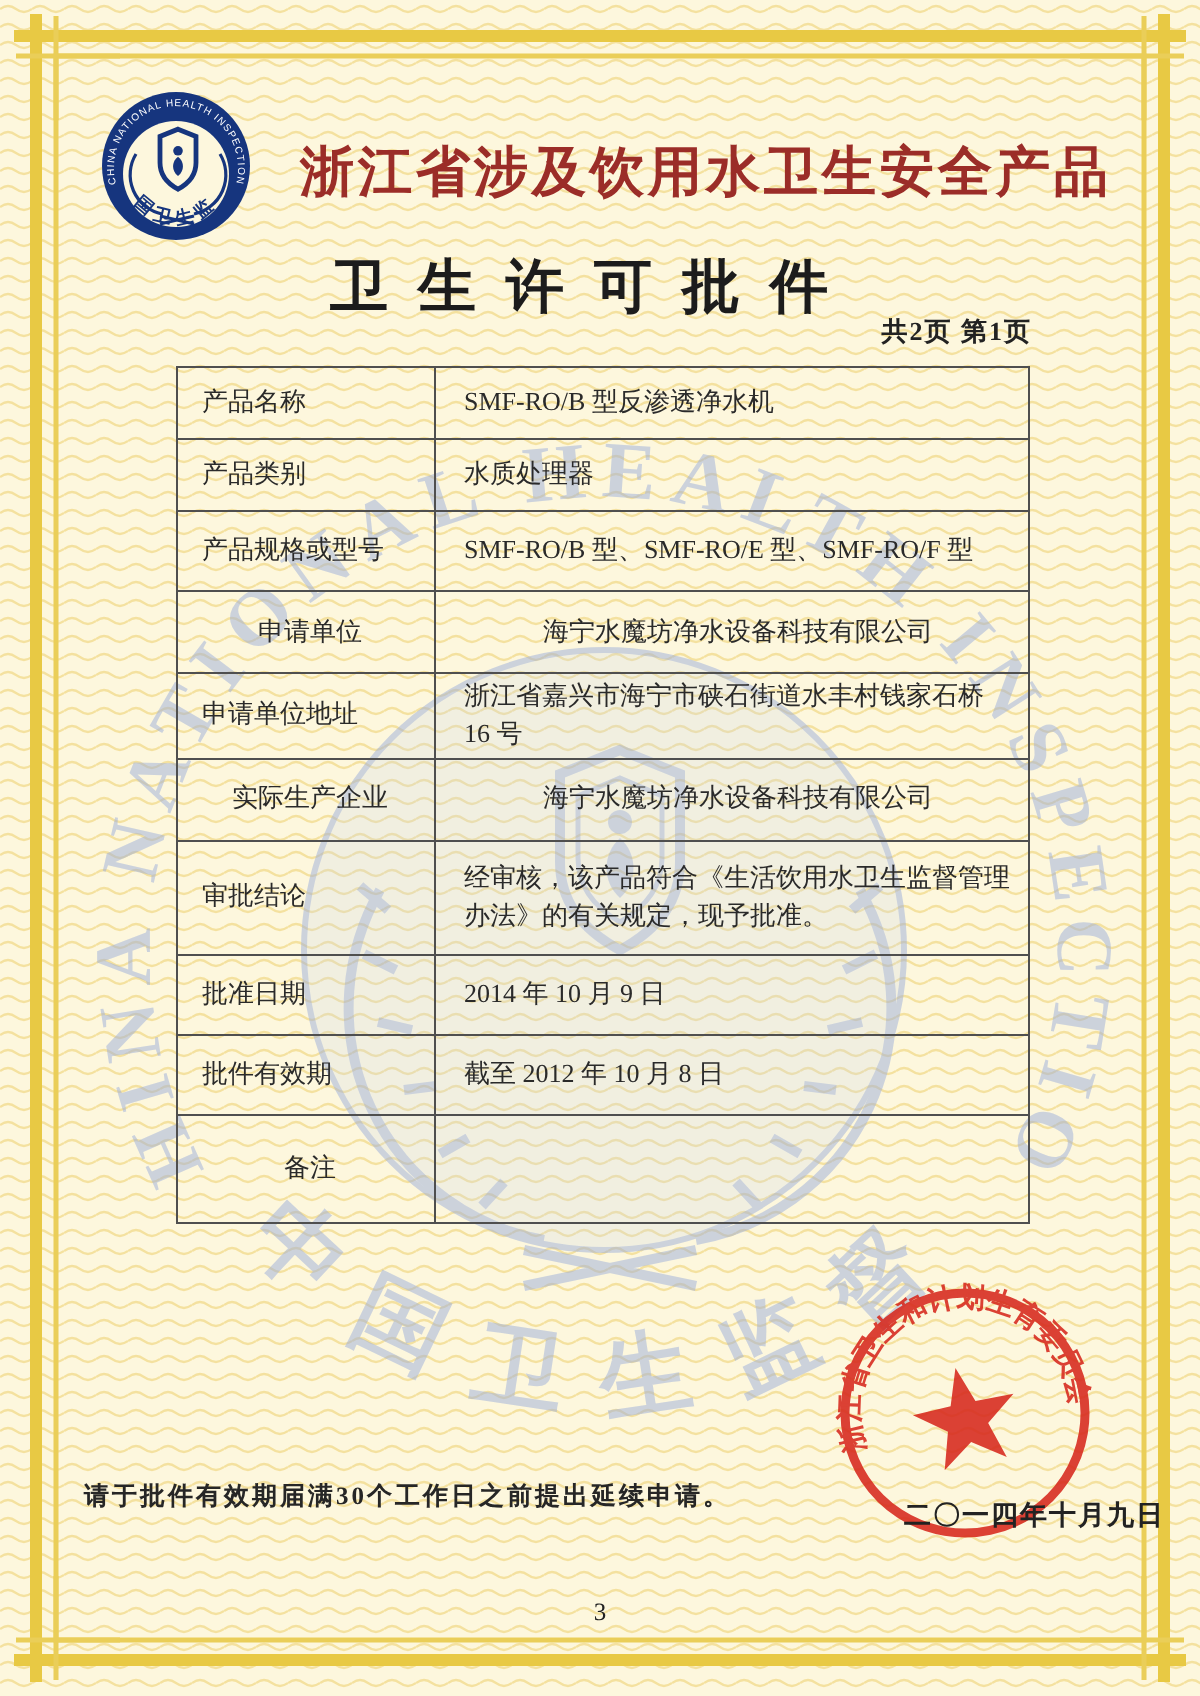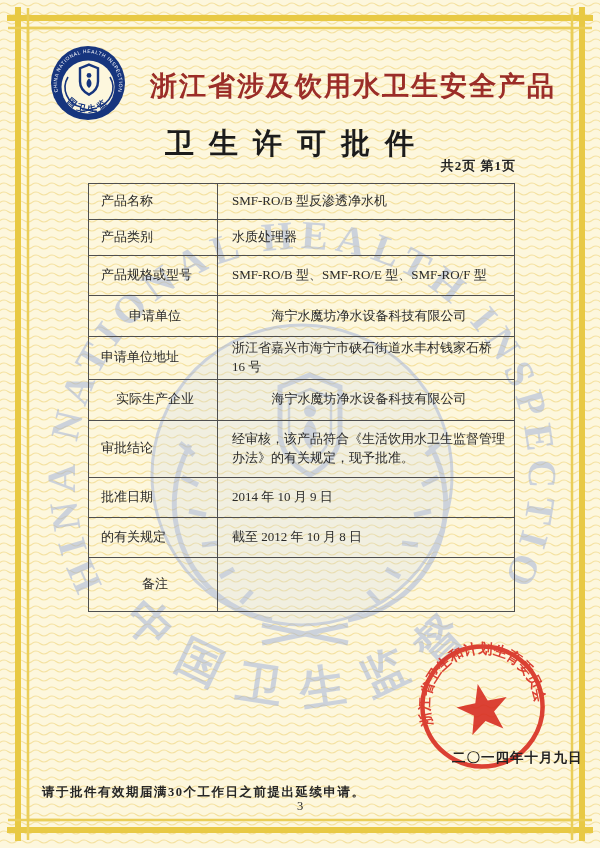--- a/index.html
+++ b/index.html
@@ -37,21 +37,21 @@
   td.lbl{width:108px;}
   td.val{padding-left:14px;}
   tr.h34 td{height:31px;} tr.h38 td{height:35px;} tr.h39 td{height:36px;text-align:center;}
   tr.h40 td{height:37px;} tr.h55 td{height:52px;} tr.h52 td{height:49px;text-align:center;}
   #stamp-svg{left:410px;top:634px;z-index:5;}
   #sign-date{
     left:452px;top:749px;font-size:13.5px;color:#222;letter-spacing:1px;
     z-index:6;font-weight:600;
   }
   #footer-note{
-    left:42px;top:784px;font-size:12.5px;color:#262626;letter-spacing:1.5px;
+    left:42px;top:740px;font-size:12.5px;color:#262626;letter-spacing:1.5px;
     z-index:3;font-weight:600;
   }
   #page-number{
     left:0;top:799px;width:600px;text-align:center;font-size:12.5px;color:#222;
     z-index:3;
   }
 </style>
 </head>
 <body>
 
@@ -170,21 +170,21 @@
       </tr>
       <tr class="h55">
         <td class="lbl">审批结论</td>
         <td class="val">经审核，该产品符合《生活饮用水卫生监督管理办法》的有关规定，现予批准。</td>
       </tr>
       <tr class="h38">
         <td class="lbl">批准日期</td>
         <td class="val">2014 年 10 月 9 日</td>
       </tr>
       <tr class="h38">
-        <td class="lbl">的有关规定</td>
+        <td class="lbl">批件有效期</td>
         <td class="val">截至  2012 年 10 月 8 日</td>
       </tr>
       <tr class="h52">
         <td class="lbl">备注</td>
         <td class="val"></td>
       </tr>
     </tbody>
   </table>
 </div>
 

